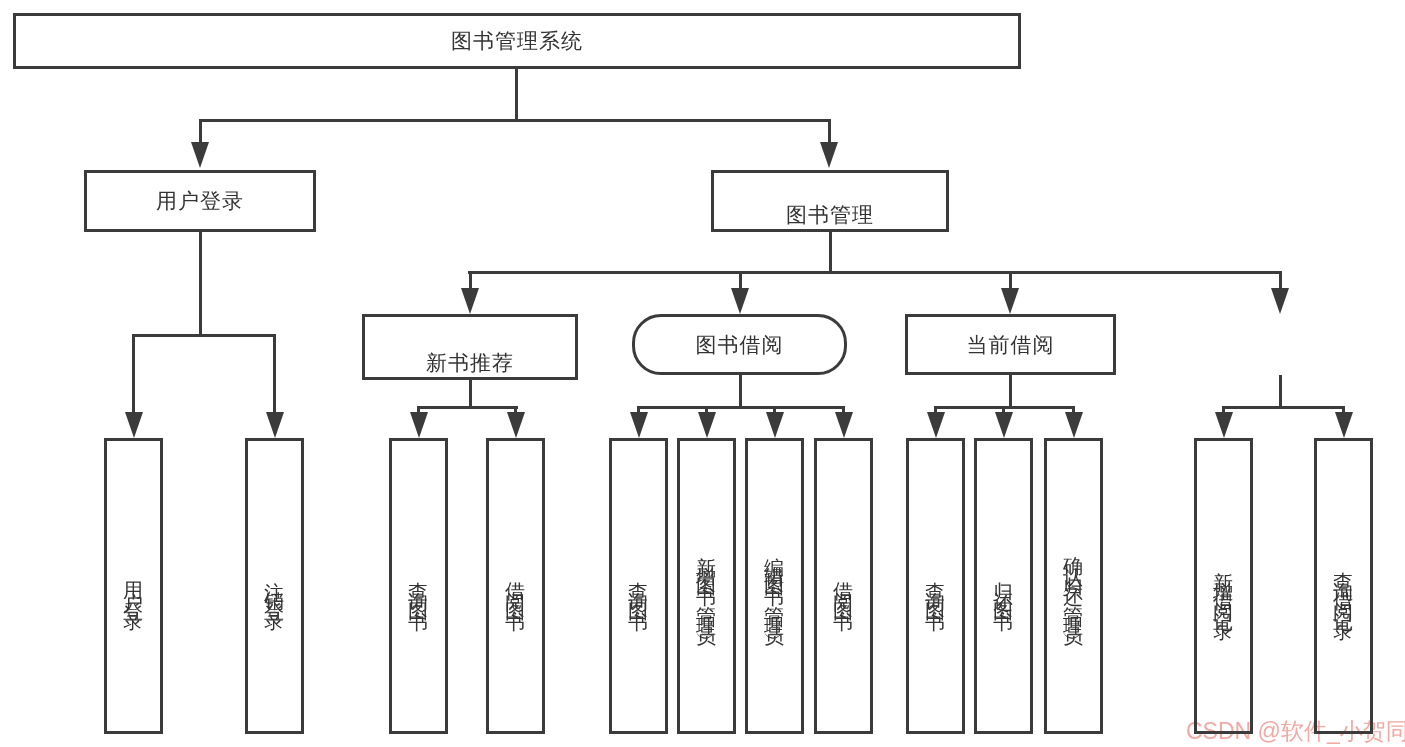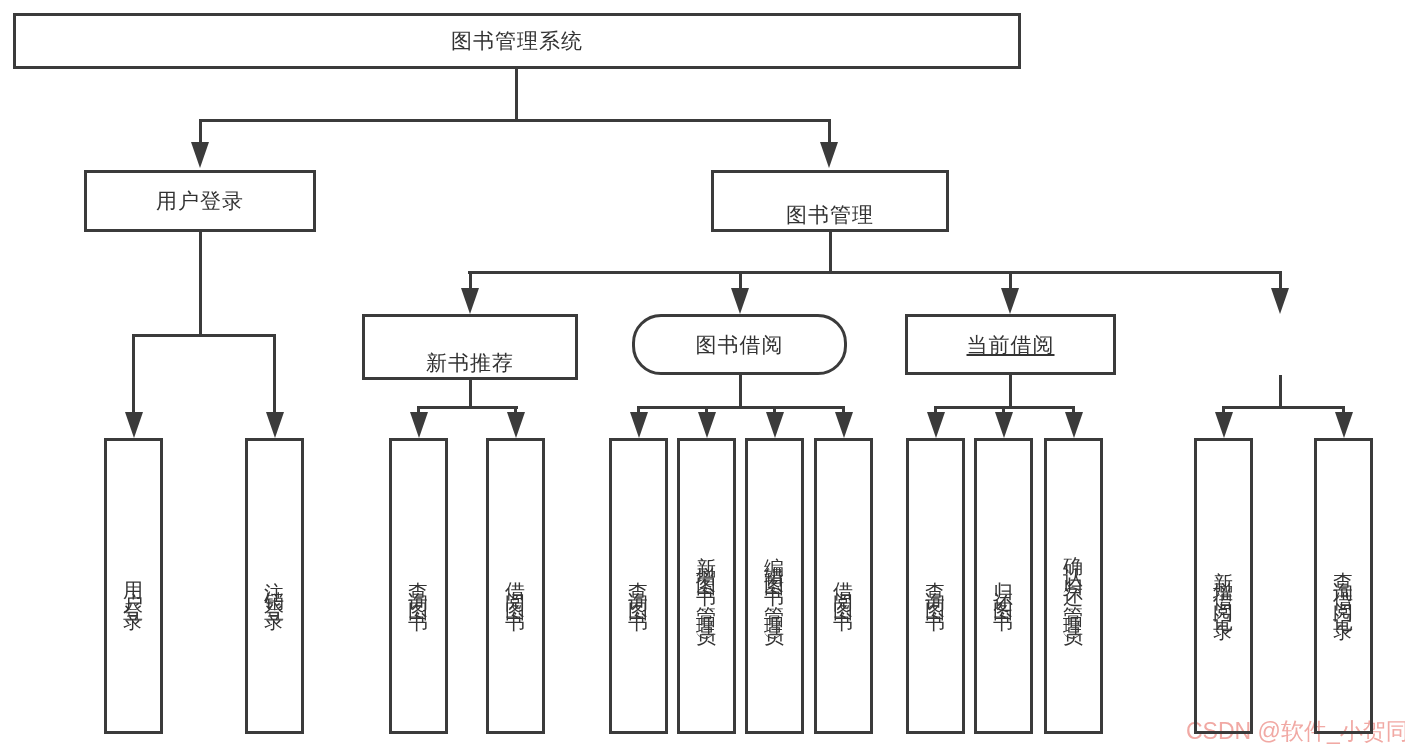--- a/index.html
+++ b/index.html
@@ -46,21 +46,21 @@
   </div>
 
   <div class="box" style="left:362px;top:314px;width:216px;height:66px;align-items:flex-end;">
     <span class="hl">新书推荐</span>
   </div>
 
   <div class="box" style="left:632px;top:314px;width:215px;height:61px;border-radius:29px;">
     <span class="hl">图书借阅</span>
   </div>
 
-  <div class="box" style="left:905px;top:314px;width:211px;height:61px;text-decoration:underline;">
+  <div class="box" style="left:905px;top:314px;width:211px;height:61px;">
     <span class="hl">当前借阅</span>
   </div>
 
 
   <div class="box" style="left:104px;top:438px;width:59px;height:296px;">
     <span class="vl">用户登录</span>
   </div>
   <div class="box" style="left:245px;top:438px;width:59px;height:296px;">
     <span class="vl">注销登录</span>
   </div>

